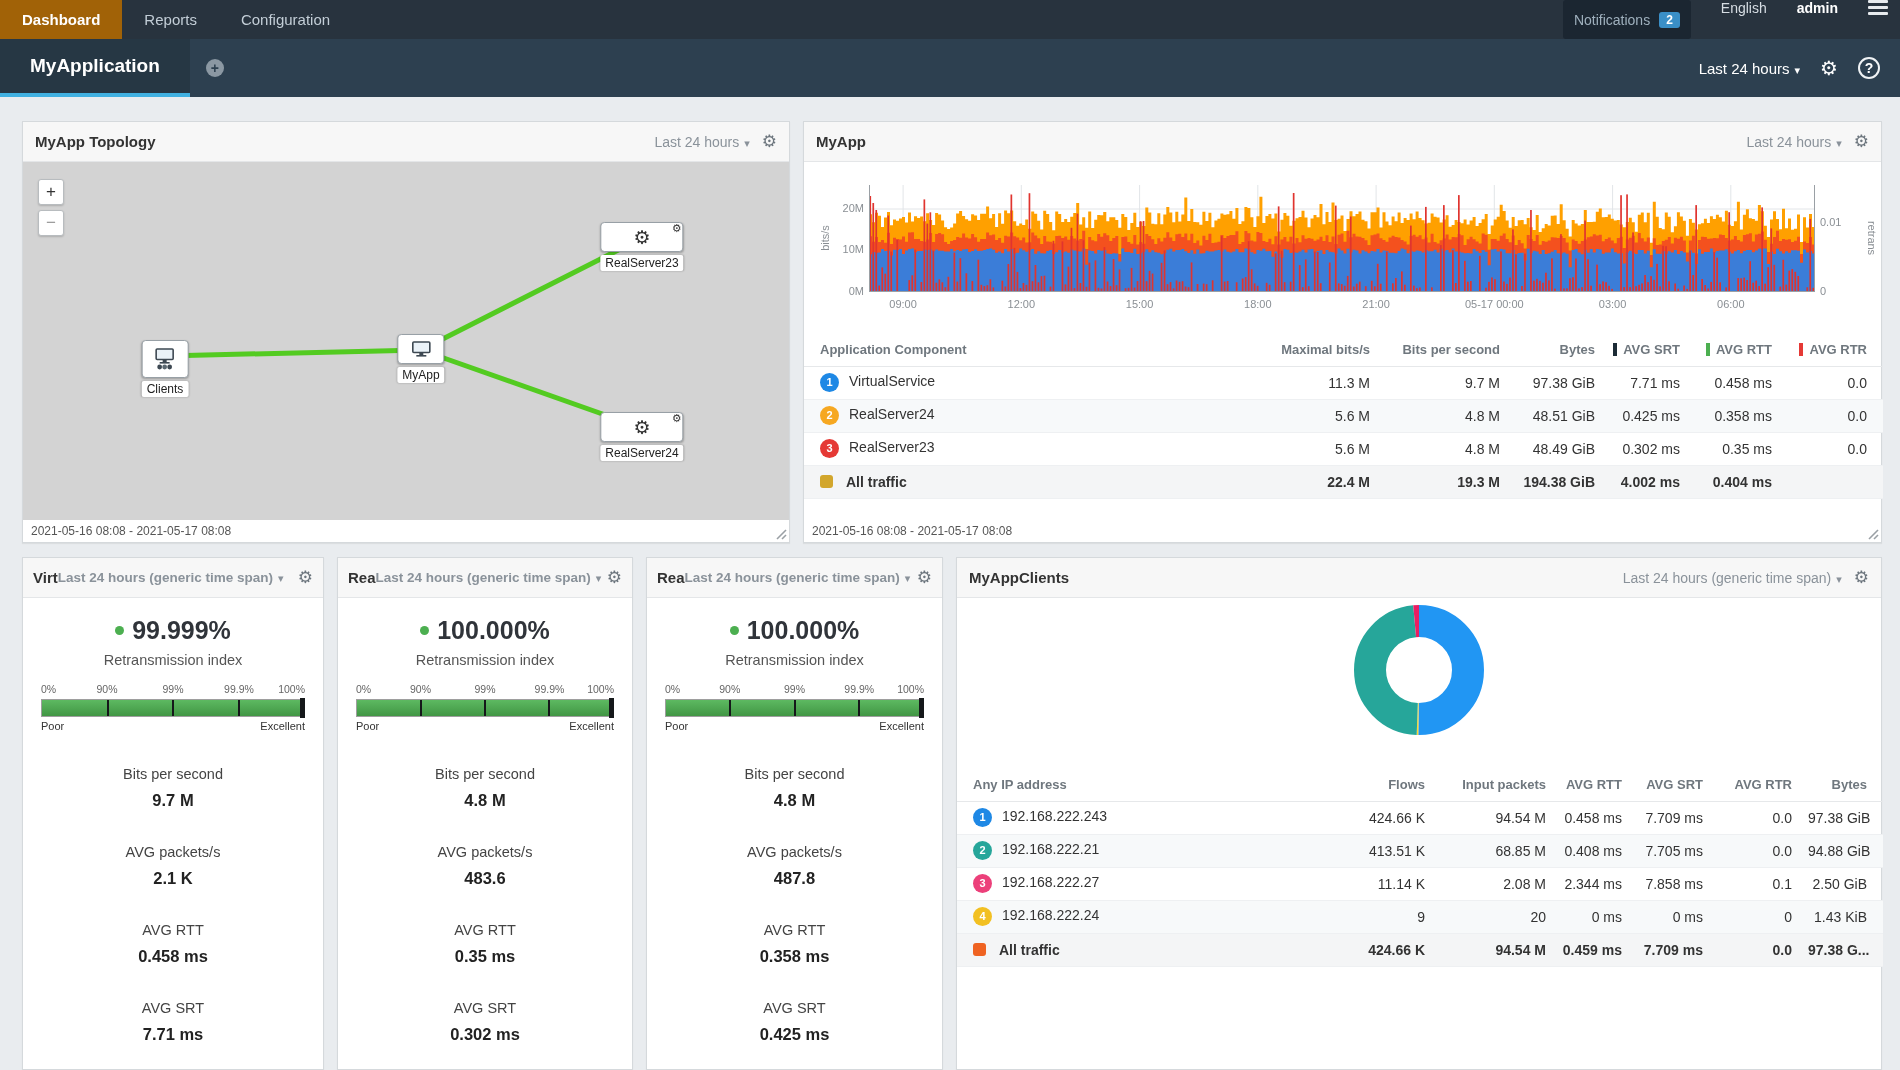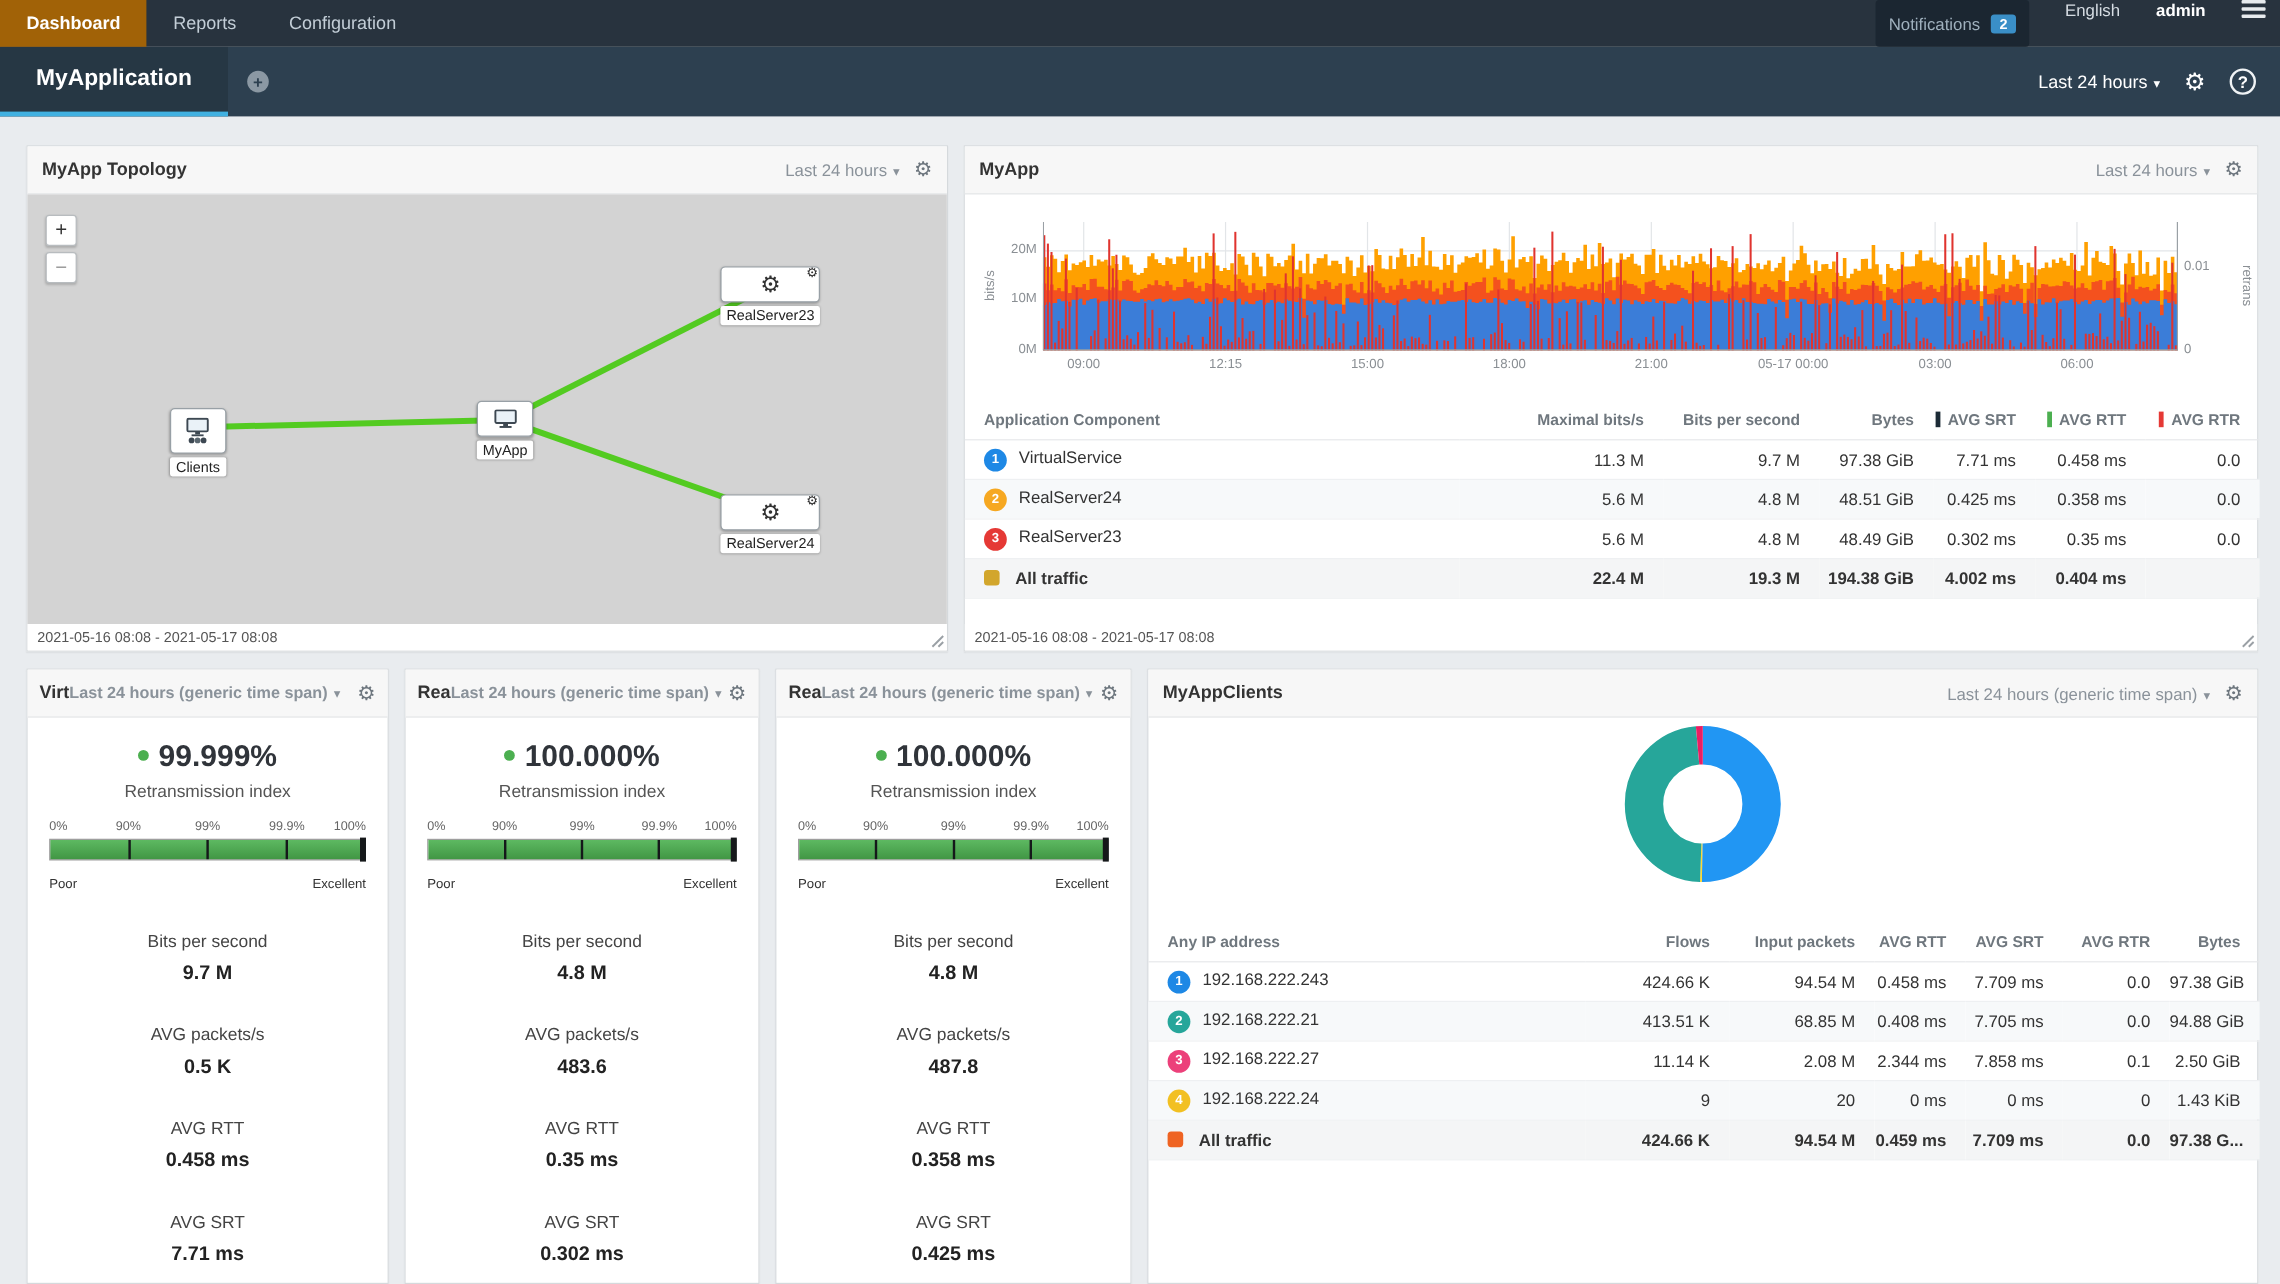--- a/index.html
+++ b/index.html
@@ -88,21 +88,21 @@
 .pct{font-size:25px;font-weight:bold;color:#30343a}
 .kpi-sub{font-size:14.5px;color:#555;margin-top:7px}
 .gauge{margin-top:15px;text-align:left}
 .gticks{position:relative;height:14px;font-size:10.5px;color:#666}
 .gticks span{position:absolute;top:0}
 .gt0{left:0}.gt1{left:25%;transform:translateX(-50%)}.gt2{left:50%;transform:translateX(-50%)}.gt3{left:75%;transform:translateX(-50%)}.gt4{right:0}
 .gbar{height:18px;border:1px solid #9e9e9e;background:#d7d7d7;position:relative;margin-top:2px}
 .gfill{height:100%;background:linear-gradient(180deg,#5db961,#419644)}
 .gtickm{position:absolute;top:0;bottom:0;width:2px;background:#15181a;transform:translateX(-1px)}
 .gneedle{position:absolute;top:-2px;bottom:-2px;width:5px;background:#15181a}
-.gpe{display:flex;justify-content:space-between;font-size:11px;color:#333;margin-top:14px}
+.gpe{display:flex;justify-content:space-between;font-size:11px;color:#333;margin-top:3px}
 .kstat{margin-top:34px}
 .klabel{font-size:14.5px;color:#444}
 .kvalue{font-size:16.5px;font-weight:bold;color:#222;margin-top:9px}
 
 
 #p-clients{left:956px;top:557px;width:926px;height:513px}
 .donut-wrap{position:absolute;top:46px;left:0;right:0;text-align:center}
 </style>
 </head>
 <body>
@@ -468,21 +468,21 @@
         <rect x="940.4" y="33.9" width="1.7" height="73.1" fill="#e0342f"></rect>
         <rect x="943.4" y="102.8" width="1.7" height="4.2" fill="#e0342f"></rect>
         <line x1="0.5" y1="0" x2="0.5" y2="107" stroke="#9aa0a5" stroke-width="1"></line>
         <line x1="945.5" y1="0" x2="945.5" y2="107" stroke="#9aa0a5" stroke-width="1"></line>
         <line x1="0" y1="106.5" x2="946" y2="106.5" stroke="#9aa0a5" stroke-width="1"></line>
       </svg>
       <div class="ytick" style="top: 40px;">20M</div>
       <div class="ytick" style="top: 81px;">10M</div>
       <div class="ytick" style="top: 123px;">0M</div>
       <div class="xtick" style="left: 99.056px; top: 136px;">09:00</div>
-      <div class="xtick" style="left: 217.306px; top: 136px;">12:15</div>
+      <div class="xtick" style="left: 217.306px; top: 136px;">12:00</div>
       <div class="xtick" style="left: 335.556px; top: 136px;">15:00</div>
       <div class="xtick" style="left: 453.806px; top: 136px; text-align: right;">18:00</div>
       <div class="xtick" style="left: 572.056px; top: 136px;">21:00</div>
       <div class="xtick" style="left: 690.306px; top: 136px;">05-17 00:00</div>
       <div class="xtick" style="left: 808.556px; top: 136px;">03:00</div>
       <div class="xtick" style="left: 926.806px; top: 136px;">06:00</div>
       <div class="rtick" style="top: 54px;">0.01</div>
       <div class="rtick" style="top: 123px;">0</div>
       <div class="axlabel" style="left: -6px; top: 70px; transform: rotate(-90deg);">bits/s</div>
       <div class="axlabel" style="left: 1041px; top: 70px; transform: rotate(90deg);">retrans</div>
@@ -586,21 +586,21 @@
           <span>Poor</span>
           <span>Excellent</span>
         </div>
       </div>
       <div class="kstat">
         <div class="klabel">Bits per second</div>
         <div class="kvalue">9.7 M</div>
       </div>
       <div class="kstat">
         <div class="klabel">AVG packets/s</div>
-        <div class="kvalue">0.5 K</div>
+        <div class="kvalue">2.1 K</div>
       </div>
       <div class="kstat">
         <div class="klabel">AVG RTT</div>
         <div class="kvalue">0.458 ms</div>
       </div>
       <div class="kstat">
         <div class="klabel">AVG SRT</div>
         <div class="kvalue">7.71 ms</div>
       </div>
     </div>

